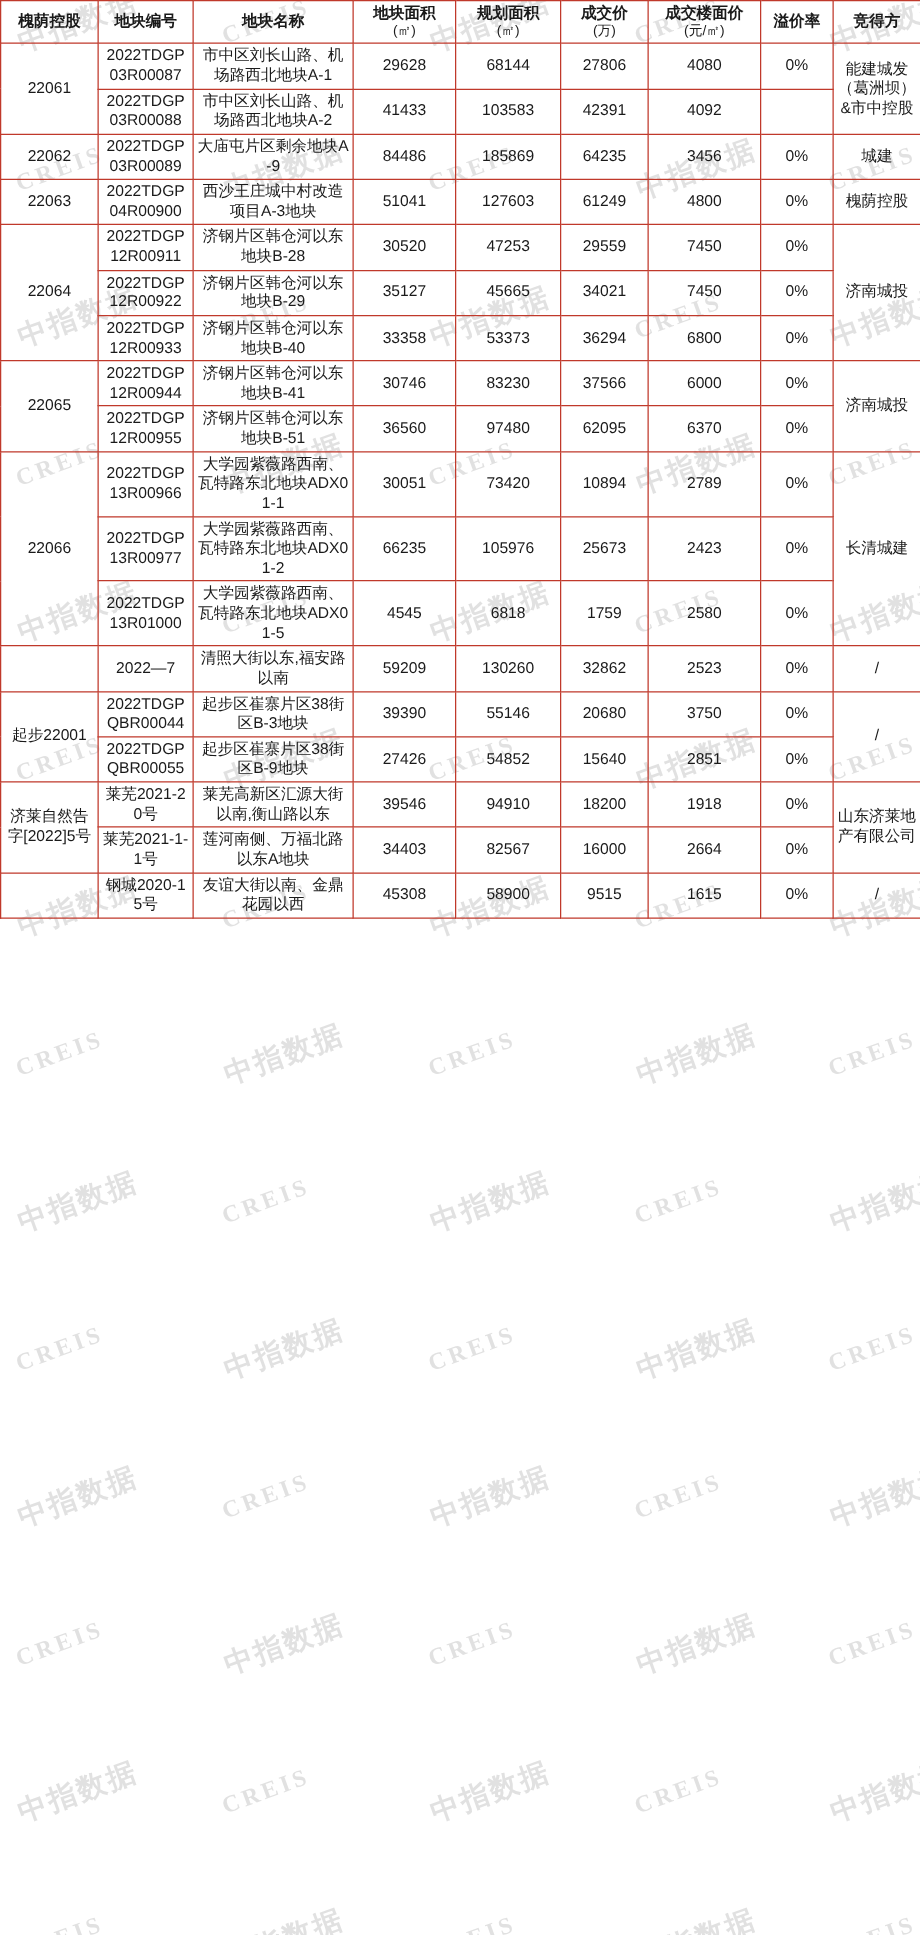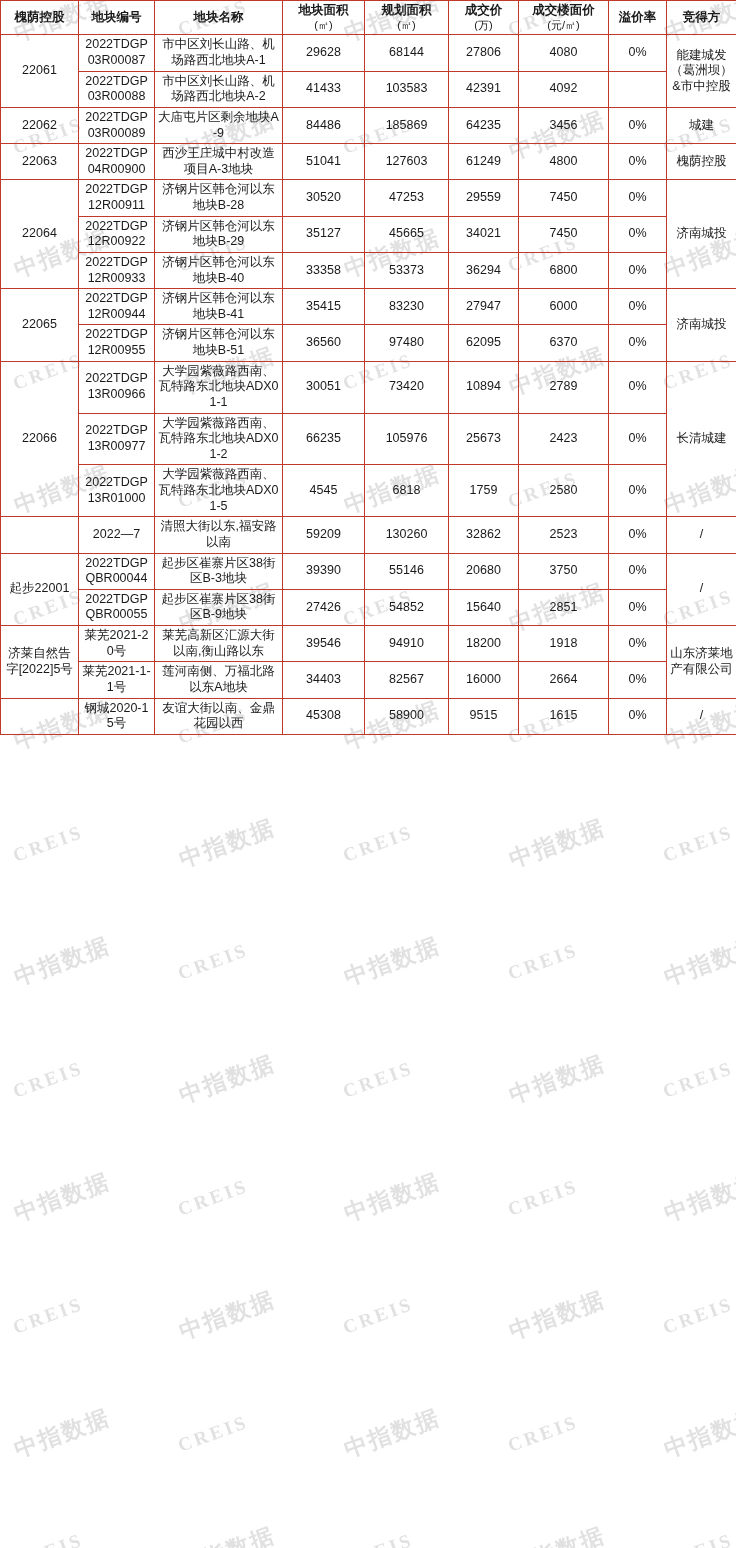--- a/index.html
+++ b/index.html
@@ -275,23 +275,23 @@
           <td class="num">33358</td>
           <td class="num">53373</td>
           <td class="num">36294</td>
           <td class="num">6800</td>
           <td class="num">0%</td>
         </tr>
         <tr>
           <td class="seq" rowspan="2">22065</td>
           <td class="code">2022TDGP12R00944</td>
           <td class="name">济钢片区韩仓河以东地块B-41</td>
-          <td class="num">35415</td>
+          <td class="num">30746</td>
           <td class="num">83230</td>
-          <td class="num">27947</td>
+          <td class="num">37566</td>
           <td class="num">6000</td>
           <td class="num">0%</td>
           <td class="winner" rowspan="2">济南城投</td>
         </tr>
         <tr>
           <td class="code">2022TDGP12R00955</td>
           <td class="name">济钢片区韩仓河以东地块B-51</td>
           <td class="num">36560</td>
           <td class="num">97480</td>
           <td class="num">62095</td>

